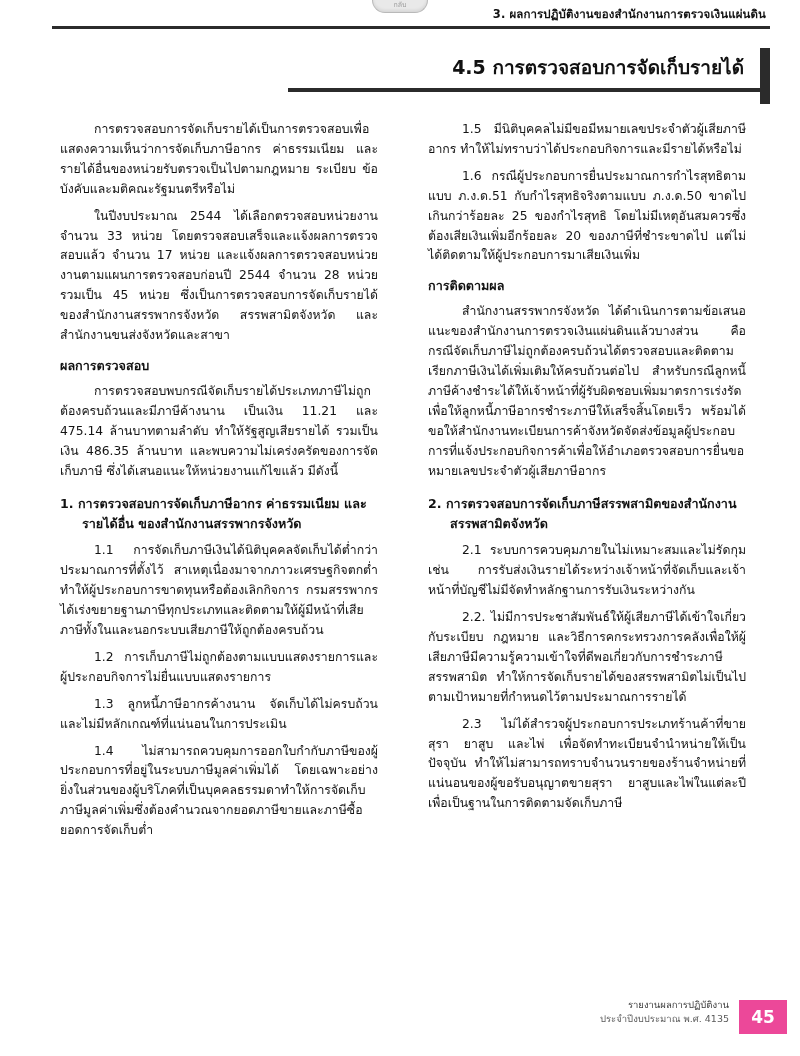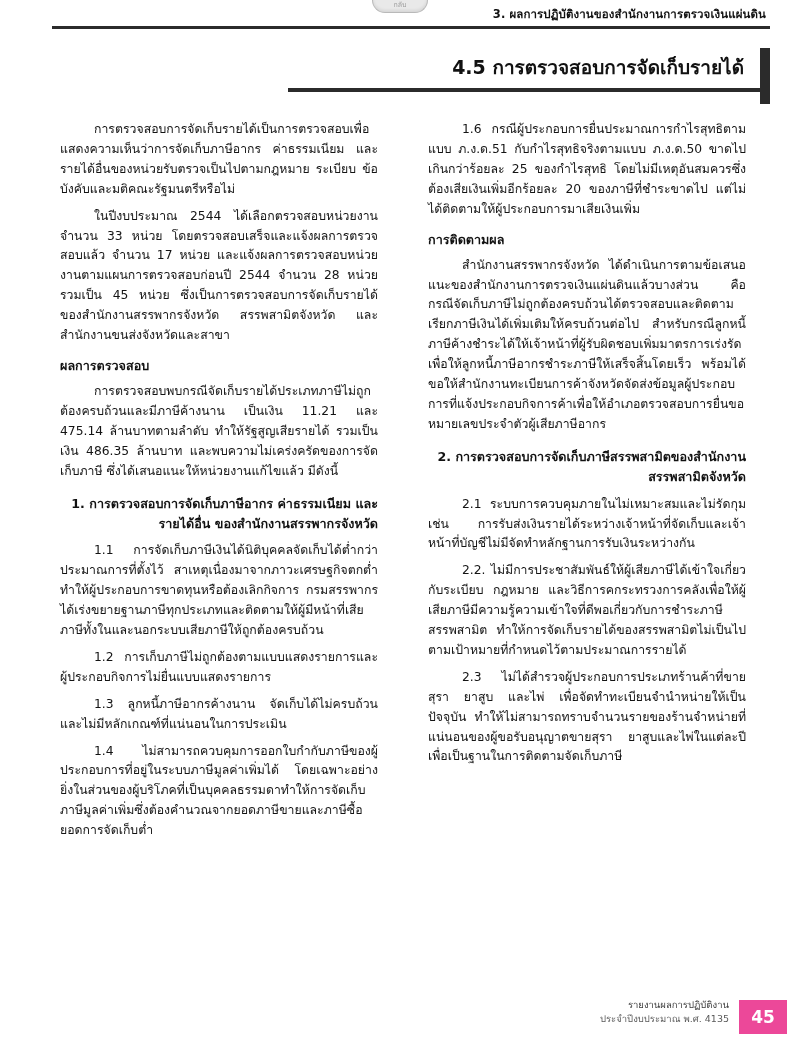--- a/index.html
+++ b/index.html
@@ -147,21 +147,21 @@
     line-height: 1.6;
     color: #111;
   }
 
   .heading-num {
     margin: 12px 0 7px 0;
     font-size: 12.6px;
     font-weight: bold;
     line-height: 1.62;
     color: #111;
-    text-align: right;
+    text-align: left;
   }
   .heading-num .l2 { display: block; padding-left: 22px; }
 
   
   .footer {
     position: absolute;
     left: 13px;
     bottom: 0;
     width: 800px;
     height: 70px;
@@ -231,20 +231,21 @@
         <span>1. การตรวจสอบการจัดเก็บภาษีอากร ค่าธรรมเนียม และ</span>
         <span class="l2">รายได้อื่น ของสำนักงานสรรพากรจังหวัด</span>
       </div>
       <p class="indent">1.1   การจัดเก็บภาษีเงินได้นิติบุคคลจัดเก็บได้ต่ำกว่าประมาณการที่ตั้งไว้ สาเหตุเนื่องมาจากภาวะเศรษฐกิจตกต่ำ ทำให้ผู้ประกอบการขาดทุนหรือต้องเลิกกิจการ  กรมสรรพากรได้เร่งขยายฐานภาษีทุกประเภทและติดตามให้ผู้มีหน้าที่เสียภาษีทั้งในและนอกระบบเสียภาษีให้ถูกต้องครบถ้วน</p>
       <p class="indent">1.2   การเก็บภาษีไม่ถูกต้องตามแบบแสดงรายการและผู้ประกอบกิจการไม่ยื่นแบบแสดงรายการ</p>
       <p class="indent">1.3   ลูกหนี้ภาษีอากรค้างนาน  จัดเก็บได้ไม่ครบถ้วน และไม่มีหลักเกณฑ์ที่แน่นอนในการประเมิน</p>
       <p class="indent">1.4   ไม่สามารถควบคุมการออกใบกำกับภาษีของผู้ประกอบการที่อยู่ในระบบภาษีมูลค่าเพิ่มได้ โดยเฉพาะอย่างยิ่งในส่วนของผู้บริโภคที่เป็นบุคคลธรรมดาทำให้การจัดเก็บภาษีมูลค่าเพิ่มซึ่งต้องคำนวณจากยอดภาษีขายและภาษีซื้อยอดการจัดเก็บต่ำ</p>
     </div>
 
     <div class="col col-right">
+      <p class="indent">1.5   มีนิติบุคคลไม่มีขอมีหมายเลขประจำตัวผู้เสียภาษีอากร ทำให้ไม่ทราบว่าได้ประกอบกิจการและมีรายได้หรือไม่</p>
       <p class="indent">1.6   กรณีผู้ประกอบการยื่นประมาณการกำไรสุทธิตามแบบ ภ.ง.ด.51 กับกำไรสุทธิจริงตามแบบ ภ.ง.ด.50 ขาดไปเกินกว่าร้อยละ 25 ของกำไรสุทธิ  โดยไม่มีเหตุอันสมควรซึ่งต้องเสียเงินเพิ่มอีกร้อยละ 20  ของภาษีที่ชำระขาดไป  แต่ไม่ได้ติดตามให้ผู้ประกอบการมาเสียเงินเพิ่ม</p>
       <h3 class="sub">การติดตามผล</h3>
       <p class="indent">สำนักงานสรรพากรจังหวัด  ได้ดำเนินการตามข้อเสนอแนะของสำนักงานการตรวจเงินแผ่นดินแล้วบางส่วน คือ กรณีจัดเก็บภาษีไม่ถูกต้องครบถ้วนได้ตรวจสอบและติดตามเรียกภาษีเงินได้เพิ่มเติมให้ครบถ้วนต่อไป  สำหรับกรณีลูกหนี้ภาษีค้างชำระได้ให้เจ้าหน้าที่ผู้รับผิดชอบเพิ่มมาตรการเร่งรัดเพื่อให้ลูกหนี้ภาษีอากรชำระภาษีให้เสร็จสิ้นโดยเร็ว  พร้อมได้ขอให้สำนักงานทะเบียนการค้าจังหวัดจัดส่งข้อมูลผู้ประกอบการที่แจ้งประกอบกิจการค้าเพื่อให้อำเภอตรวจสอบการยื่นขอหมายเลขประจำตัวผู้เสียภาษีอากร</p>
       <div class="heading-num">
         <span>2. การตรวจสอบการจัดเก็บภาษีสรรพสามิตของสำนักงาน</span>
         <span class="l2">สรรพสามิตจังหวัด</span>
       </div>
       <p class="indent">2.1   ระบบการควบคุมภายในไม่เหมาะสมและไม่รัดกุม เช่น การรับส่งเงินรายได้ระหว่างเจ้าหน้าที่จัดเก็บและเจ้าหน้าที่บัญชีไม่มีจัดทำหลักฐานการรับเงินระหว่างกัน</p>
       <p class="indent">2.2.   ไม่มีการประชาสัมพันธ์ให้ผู้เสียภาษีได้เข้าใจเกี่ยวกับระเบียบ  กฎหมาย  และวิธีการคกระทรวงการคลังเพื่อให้ผู้เสียภาษีมีความรู้ความเข้าใจที่ดีพอเกี่ยวกับการชำระภาษีสรรพสามิต  ทำให้การจัดเก็บรายได้ของสรรพสามิตไม่เป็นไปตามเป้าหมายที่กำหนดไว้ตามประมาณการรายได้</p>
       <p class="indent">2.3   ไม่ได้สำรวจผู้ประกอบการประเภทร้านค้าที่ขายสุรา ยาสูบ และไพ่  เพื่อจัดทำทะเบียนจำนำหน่ายให้เป็นปัจจุบัน ทำให้ไม่สามารถทราบจำนวนรายของร้านจำหน่ายที่แน่นอนของผู้ขอรับอนุญาตขายสุรา  ยาสูบและไพ่ในแต่ละปี  เพื่อเป็นฐานในการติดตามจัดเก็บภาษี</p>

